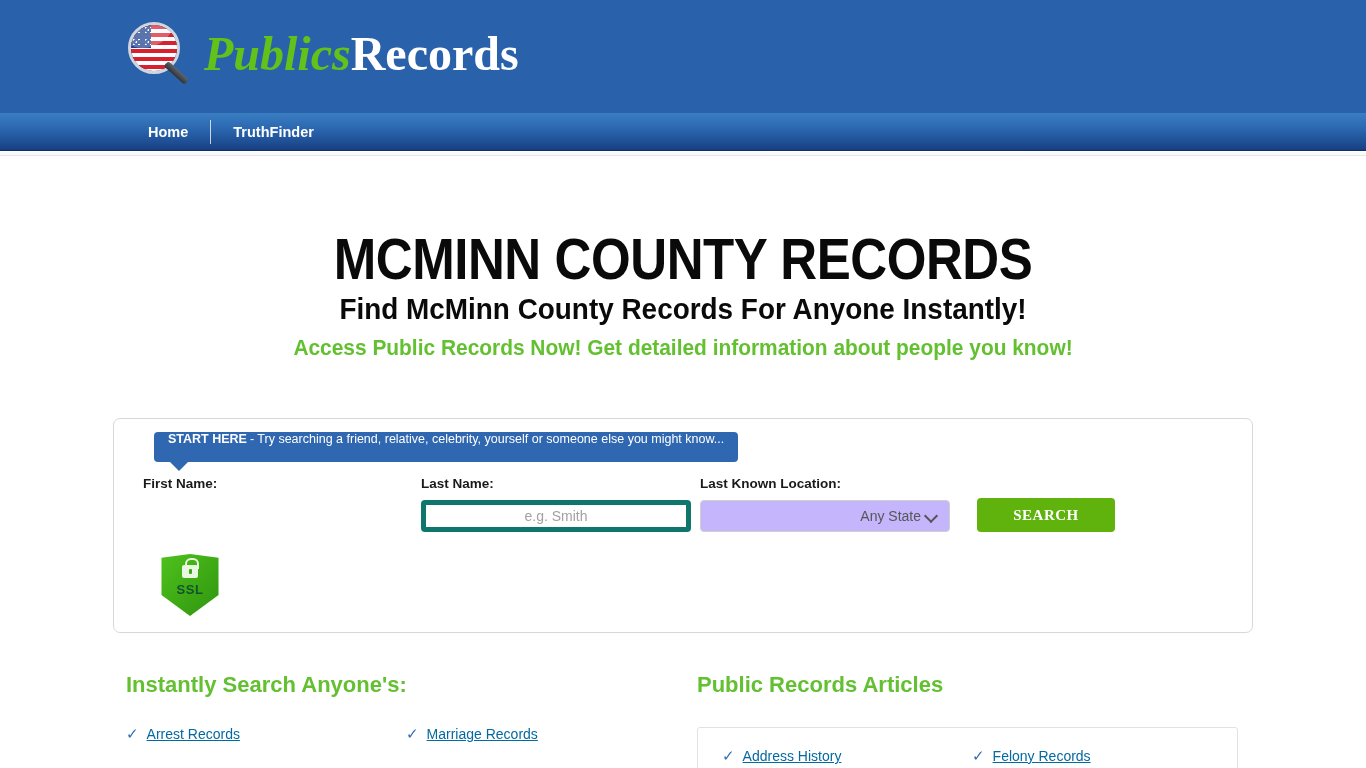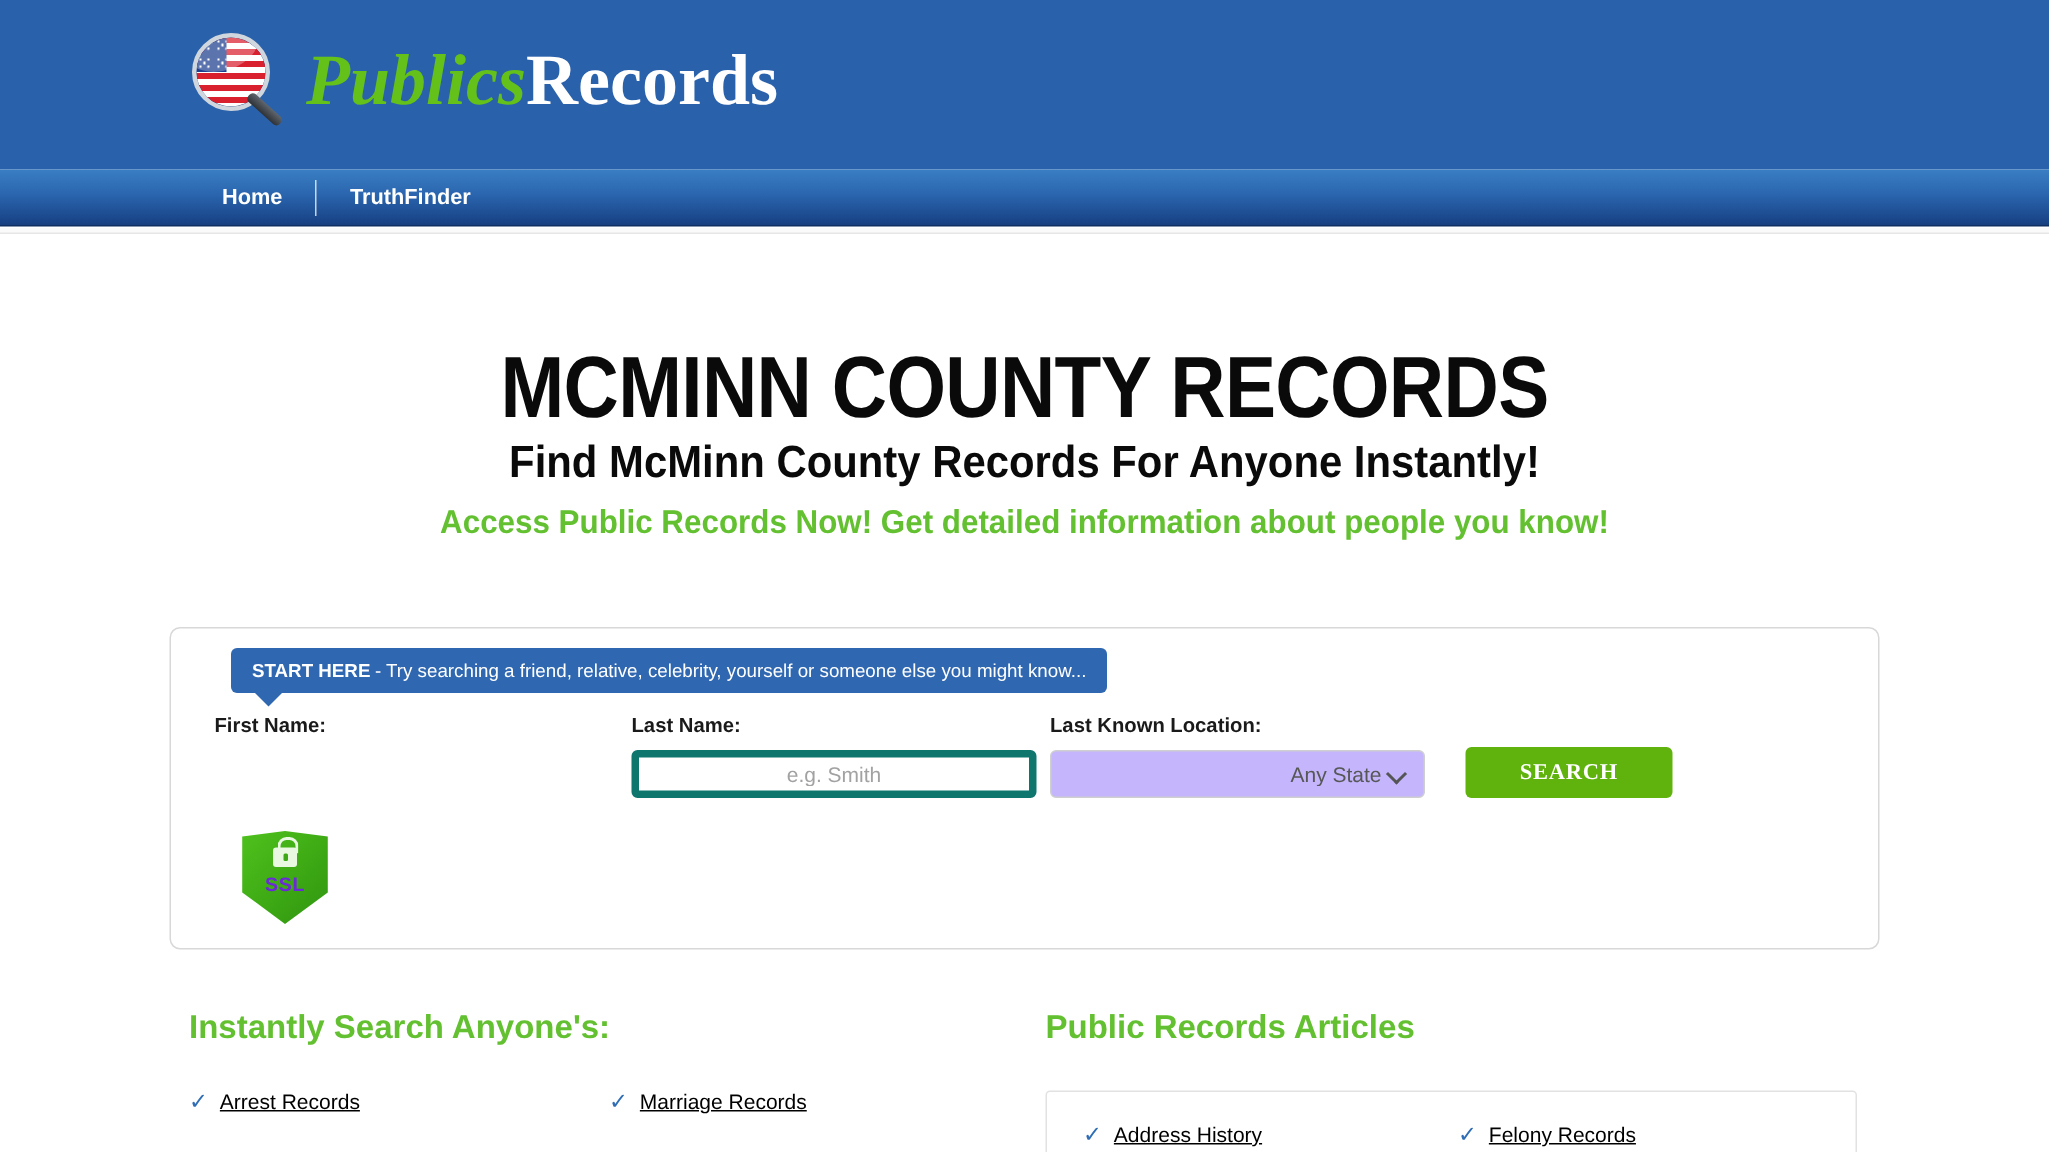--- a/index.html
+++ b/index.html
@@ -109,21 +109,21 @@
   .search-panel {
     position: absolute; left: 113px; top: 418px;
     width: 1140px; height: 215px;
     border: 1px solid #d8d8d8; border-radius: 7px;
     background: #ffffff;
   }
   .start-callout {
     position: absolute; left: 40px; top: 13px;
     height: 30px; padding: 0 14px;
     background: #2f67b1; border-radius: 4px;
-    display: flex; align-items: center;
+    display: flex; align-items: flex-start;
     color: #ffffff; font-size: 12.5px; white-space: nowrap;
   }
   .start-callout .bold { font-weight: bold; margin-right: 3px; }
   .start-callout:after {
     content: ""; position: absolute; left: 16px; bottom: -9px;
     border-left: 9px solid transparent; border-right: 9px solid transparent;
     border-top: 9px solid #2f67b1;
   }
 
   .field-label {
@@ -191,38 +191,38 @@
     width: 10px; height: 9px;
     border: 2.5px solid #e9f8e0; border-bottom: none;
     border-radius: 6px 6px 0 0;
   }
   .ssl-lock:after {
     content: ""; position: absolute; left: 6.5px; top: 4px;
     width: 3px; height: 5px; background: #3da914; border-radius: 1px;
   }
   .ssl-text {
     position: absolute; left: 0; top: 28px; width: 62px; text-align: center;
-    color: #6d28d9; font-size: 13px; font-weight: bold; letter-spacing: 0.5px;
+    color: #14532d; font-size: 13px; font-weight: bold; letter-spacing: 0.5px;
   }
 
   
   .col-left  { position: absolute; left: 126px; top: 672px; width: 560px; }
   .col-right { position: absolute; left: 697px; top: 672px; width: 541px; }
   .sec-heading {
     font-size: 22px; font-weight: bold; color: #63c030;
     margin: 0 0 28px 0; white-space: nowrap;
   }
   .link-grid { display: flex; flex-wrap: wrap; }
   .link-cell { width: 50%; margin-bottom: 22px; display: flex; align-items: baseline; }
   .chk {
     color: #2f6db5; font-size: 15px; margin-right: 8px; flex: 0 0 auto;
     line-height: 1;
   }
   .rec-link {
-    color: #000000; font-size: 14px; text-decoration: underline; white-space: nowrap;
+    color: #0369a1; font-size: 14px; text-decoration: underline; white-space: nowrap;
   }
   .articles-box {
     position: absolute; left: 697px; top: 727px; width: 541px; height: 80px;
     border: 1px solid #e2e2e2; border-radius: 3px; background: #fff;
   }
   .articles-inner { position: absolute; left: 24px; top: 20px; width: 500px; display: flex; flex-wrap: wrap; }
 </style>
 </head>
 <body>
 

